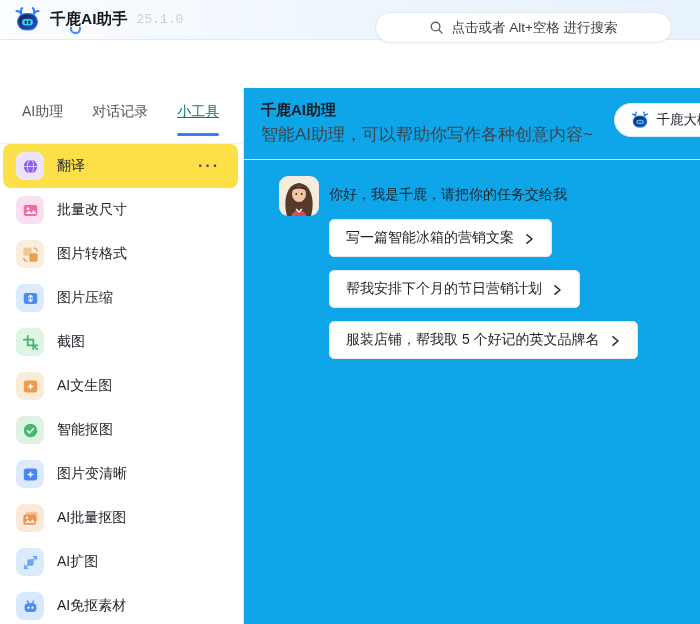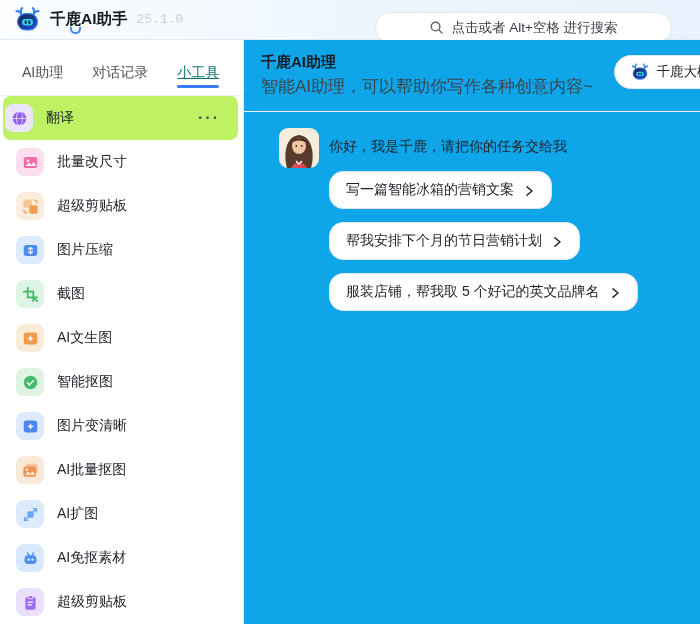--- a/index.html
+++ b/index.html
@@ -1,45 +1,45 @@
 <!DOCTYPE html>
 <html><head>
 <meta charset="utf-8">
 <style>
   * { box-sizing: border-box; margin: 0; padding: 0; }
   html, body { width: 700px; height: 624px; overflow: hidden; }
   body { font-family: "Liberation Sans", "DejaVu Sans", sans-serif; background: #fff; color: #1e2228; }
-  .app { width: 700px; height: 624px; display: flex; flex-direction: column; }
+  .app { width: 700px; height: 624px; display: flex; flex-direction: column; gap: 48px; }
 
   
   .topbar { height: 40px; flex: none; display: flex; align-items: center; padding: 0 12px;
     background: linear-gradient(90deg, #fbfdff 0%, #eef6fd 50%, #e7f2fc 100%);
     border-bottom: 1px solid #e2ebf3; position: relative; }
   .logo { width: 30px; height: 30px; display: flex; align-items: center; justify-content: center; }
   .app-title { font-weight: 700; font-size: 15.5px; color: #14181f; margin-left: 8px; position: relative; }
   .swoosh { position: absolute; left: 70px; top: 27px; width: 11px; height: 7px;
     border: 2px solid #2e7ef6; border-top: none; border-radius: 0 0 10px 10px; opacity: .9; }
   .version { color: #c8d1da; font-size: 13px; margin-left: 9px; font-family: Liberation Mono, monospace; }
   .search { position: absolute; left: 375px; top: 12px; width: 297px; height: 31px; background: #fff;
     border: 1px solid #e2eaf2; border-radius: 16px; display: flex; align-items: center; justify-content: center;
     gap: 7px; color: #383d44; font-size: 13.5px; cursor: pointer; box-shadow: 0 1px 2px rgba(120,150,180,.08); }
   .search-icon { display: flex; }
 
   
   .cols { display: flex; flex: 1; min-height: 0; }
   .sidebar { width: 244px; flex: none; border-right: 1px solid #e7eaee; display: flex; flex-direction: column; }
   .tabs { height: 56px; flex: none; display: flex; align-items: flex-end; gap: 29px; padding-left: 22px;
     border-bottom: 1px solid #eef0f3; }
-  .tab { font-size: 14px; color: #4e545b; padding-bottom: 13px; position: relative; cursor: pointer; background: none; border: none; font-family: inherit; }
+  .tab { font-size: 14px; color: #4e545b; padding-bottom: 22px; position: relative; cursor: pointer; background: none; border: none; font-family: inherit; }
   .tab.active { color: #0f766e; text-decoration: underline; }
   .tab.active::after { content: ""; position: absolute; left: 0; right: 0; bottom: 7px; height: 3px;
     border-radius: 2px; background: #3a7cf8; }
   .items { flex: 1; overflow: hidden; }
   .item { height: 44px; display: flex; align-items: center; padding: 0 10px 0 16px; cursor: pointer; }
-  .item.selected { background: #bef264; border-radius: 8px; margin: 0 5px 0 3px; padding-left: 2px; }
+  .item.selected { background: #fde047; border-radius: 8px; margin: 0 5px 0 3px; padding-left: 13px; }
   .tool-icon { width: 28px; height: 28px; border-radius: 8px; flex: none; display: flex; align-items: center;
     justify-content: center; margin-right: 13px; }
   .tool-icon svg { width: 19px; height: 19px; display: block; }
   .item-label { font-size: 14px; color: #22262c; }
   .more { margin-left: auto; padding-right: 8px; color: #4a4f55; font-size: 16px; font-weight: 700;
     letter-spacing: 2px; line-height: 1; cursor: pointer; }
 
   
   .main { flex: 1; min-width: 0; position: relative; overflow: hidden; background: #0ea5e9; }
   .main-header { padding: 13px 16px 13px 17px; border-bottom: 1px solid #eef0f3; position: relative; }
@@ -51,21 +51,21 @@
     box-shadow: 0 1px 3px rgba(130,160,190,.10); }
   .model-pill svg { display: block; }
 
   .chat { padding: 16px 22px 16px 35px; }
   .msg-row { display: flex; gap: 10px; }
   .avatar { width: 40px; height: 40px; border-radius: 9px; overflow: hidden; flex: none; }
   .avatar svg { display: block; }
   .msg-text { font-size: 14px; color: #1e2228; margin-top: 10px; }
   .suggestions { margin: 3px 0 0 50px; display: flex; flex-direction: column; align-items: flex-start; gap: 13px; }
   .suggestion { display: flex; align-items: center; gap: 9px; height: 38px; padding: 0 16px;
-    border: 1px solid #e3e6ea; border-radius: 14px; background: #fff; font-size: 14px; color: #1e2228;
+    border: 1px solid #e3e6ea; border-radius: 5px; background: #fff; font-size: 14px; color: #1e2228;
     font-family: inherit; cursor: pointer; }
   .chev { display: flex; margin-top: 1px; }
 </style>
 </head>
 <body>
 
 <div class="app">
 
   <header class="topbar">
     <span class="logo">
@@ -129,21 +129,21 @@
           </div>
           <div class="item">
             <span class="tool-icon" style="background: rgb(249, 238, 221);">
               <svg viewBox="0 0 24 24">
                 <rect x="3" y="3" width="10.5" height="10.5" rx="2.5" fill="#ef9d4e" fill-opacity=".5"></rect>
                 <rect x="10.5" y="10.5" width="10.5" height="10.5" rx="2.5" fill="#ef9d4e"></rect>
                 <path d="M16.5 3.5a5 5 0 0 1 4 4" stroke="#ef9d4e" stroke-width="1.6" fill="none" stroke-linecap="round"></path>
                 <path d="M7.5 20.5a5 5 0 0 1-4-4" stroke="#ef9d4e" stroke-width="1.6" fill="none" stroke-linecap="round"></path>
               </svg>
             </span>
-            <span class="item-label">超级剪贴板</span>
+            <span class="item-label">图片转格式</span>
           </div>
           <div class="item">
             <span class="tool-icon" style="background: rgb(220, 235, 252);">
               <svg viewBox="0 0 24 24">
                 <rect x="3.5" y="5" width="17" height="14" rx="3" fill="#4b8ef2"></rect>
                 <path d="M12 8.2v7.6M9.6 10.4L12 8l2.4 2.4M9.6 13.6L12 16l2.4-2.4" stroke="#fff" stroke-width="1.4" fill="none" stroke-linecap="round" stroke-linejoin="round"></path>
               </svg>
             </span>
             <span class="item-label">图片压缩</span>
           </div>

